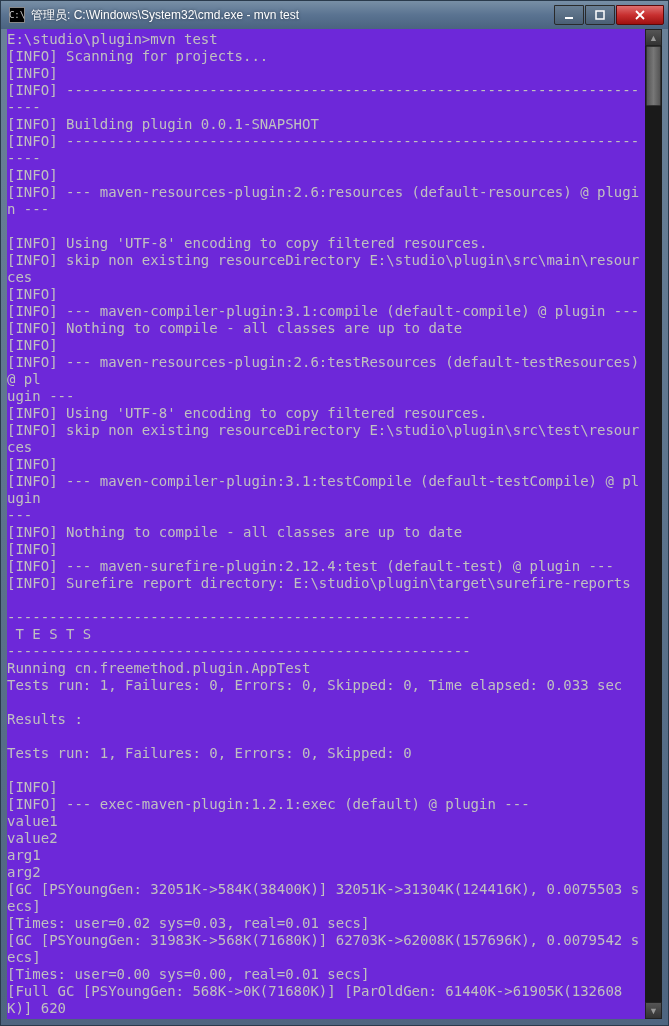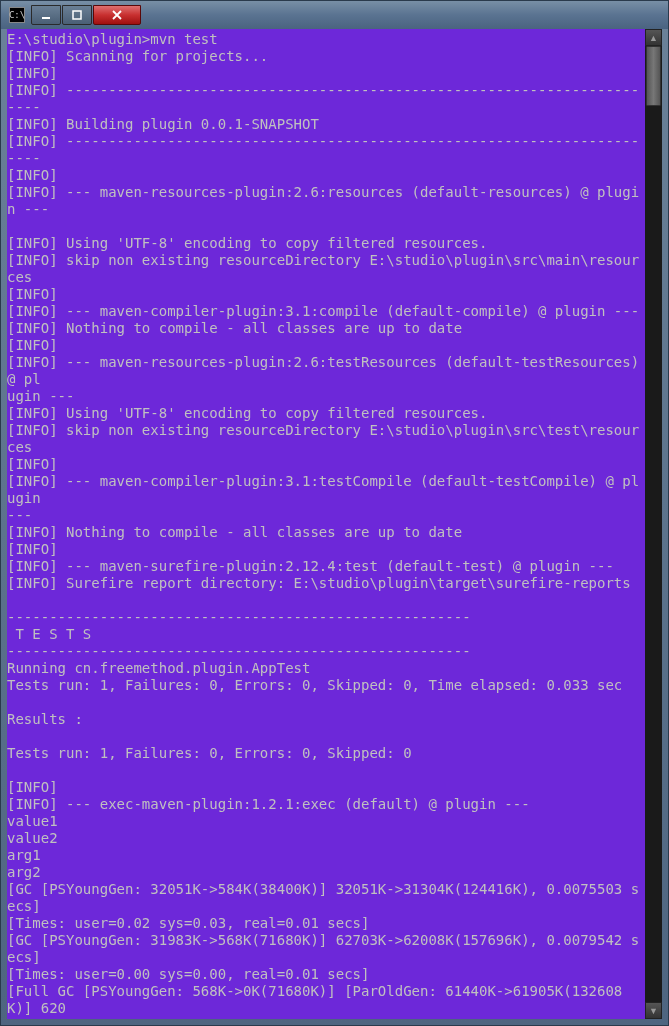--- a/index.html
+++ b/index.html
@@ -110,20 +110,21 @@
     border: 1px solid #333;
     border-radius: 1px;
   }
 </style>
 </head>
 <body>
 
 <div class="window">
   <div class="titlebar">
     <div class="icon">C:\</div>
+    <div class="title">管理员: C:\Windows\System32\cmd.exe - mvn  test</div>
     <div class="winbtns">
       <div class="winbtn">
         <svg width="10" height="10" viewBox="0 0 10 10">
             <rect x="1" y="7" width="8" height="2" fill="#fff"></rect>
           </svg>
       </div>
       <div class="winbtn">
         <svg width="10" height="10" viewBox="0 0 10 10">
             <rect x="1" y="1" width="8" height="8" fill="none" stroke="#fff" stroke-width="1.5"></rect>
           </svg>

